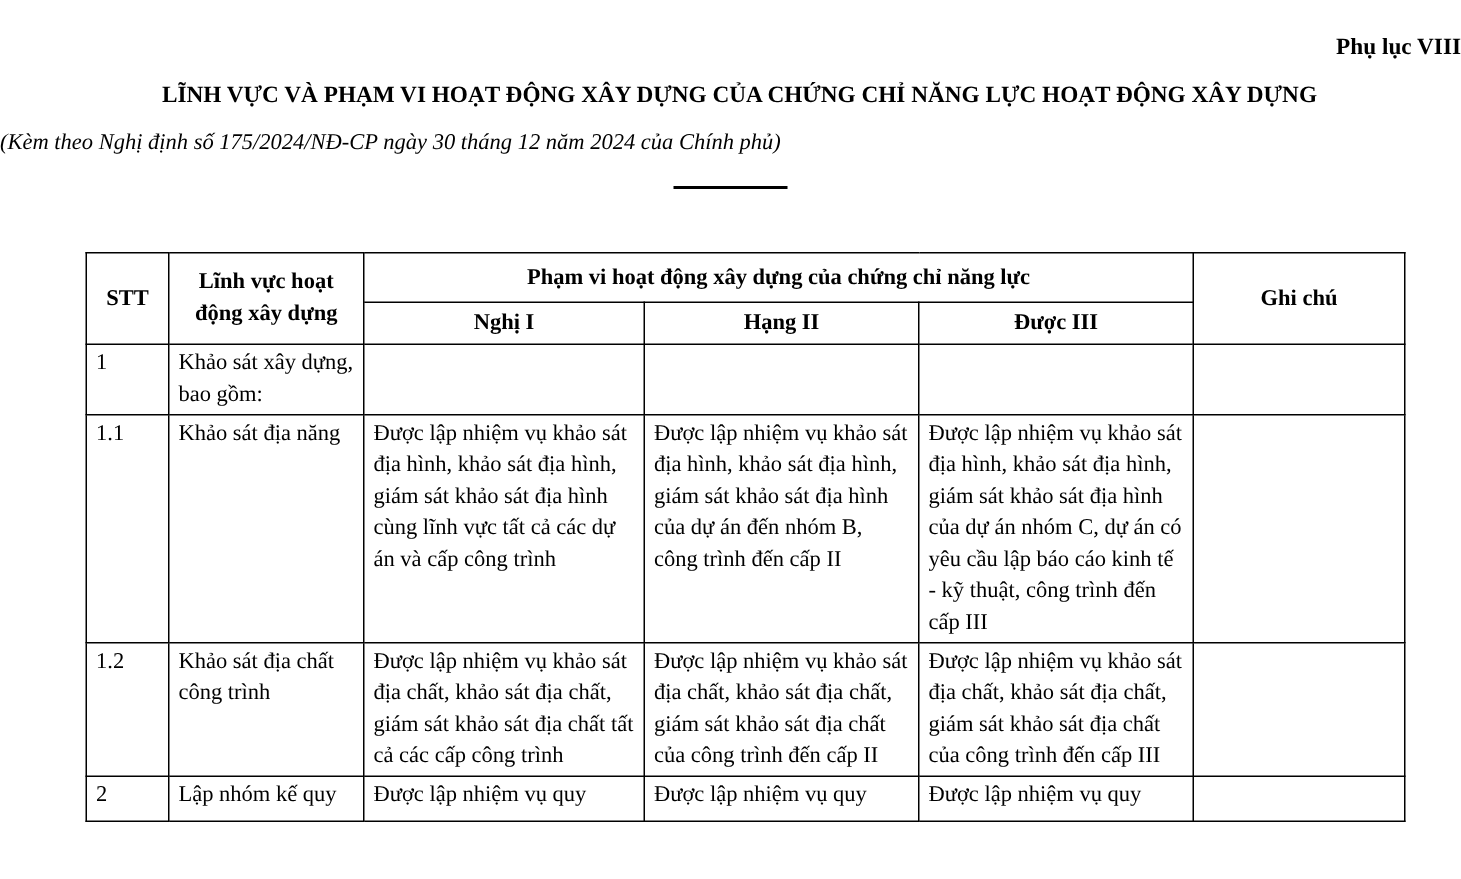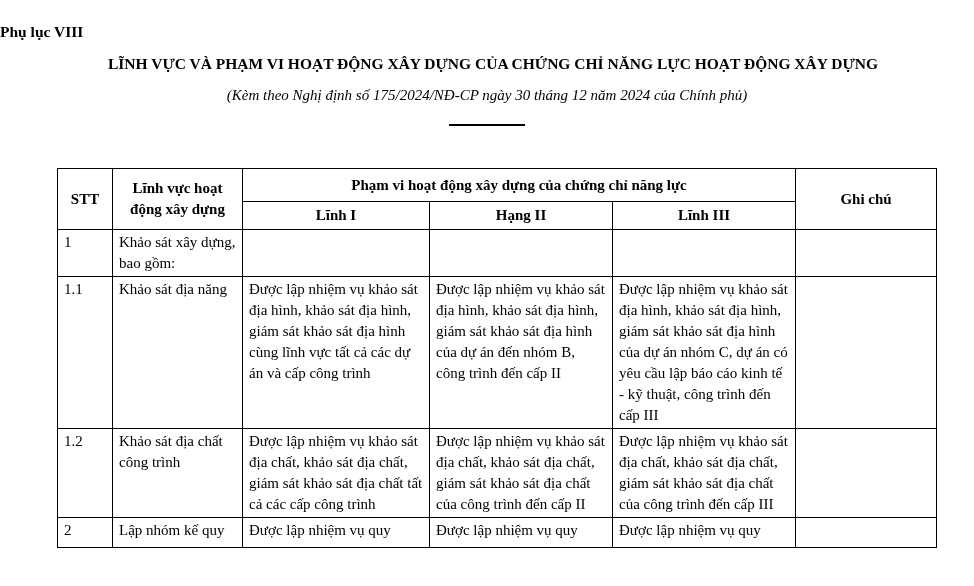--- a/index.html
+++ b/index.html
@@ -9,36 +9,36 @@
   }
   body {
     width: 974px;
     height: 586px;
     overflow: hidden;
     font-family: "Liberation Serif", "DejaVu Serif", serif;
     color: #000000;
   }
   .doc-title {
     margin-top: 22px;
-    text-align: left;
+    text-align: right;
     font-weight: bold;
     font-size: 15.5px;
     line-height: 19px;
   }
   .doc-heading {
     margin-top: 13px;
     text-align: center;
     font-weight: bold;
     font-size: 15.5px;
     line-height: 20px;
     margin-left: 12px;
   }
   .doc-subtitle {
     margin-top: 12px;
-    text-align: center;
+    text-align: left;
     font-style: italic;
     font-size: 15px;
     line-height: 19px;
   }
   .divider {
     width: 76px;
     height: 0;
     border-top: 2px solid #000;
     margin: 19px auto 0 auto;
   }
@@ -94,23 +94,23 @@
     <col style="width:141px">
   </colgroup>
   <tbody>
     <tr class="hdr-top">
       <th rowspan="2">STT</th>
       <th rowspan="2">Lĩnh vực hoạt động xây dựng</th>
       <th colspan="3">Phạm vi hoạt động xây dựng của chứng chỉ năng lực</th>
       <th rowspan="2">Ghi chú</th>
     </tr>
     <tr class="hdr-sub">
-      <th>Lĩnh I</th>
+      <th>Nghị I</th>
       <th>Hạng II</th>
-      <th>Lĩnh III</th>
+      <th>Được III</th>
     </tr>
 
     <tr class="row-1">
       <td class="stt bold">1</td>
       <td class="bold">Khảo sát xây dựng, bao gồm:</td>
       <td></td>
       <td></td>
       <td></td>
       <td></td>
     </tr>

